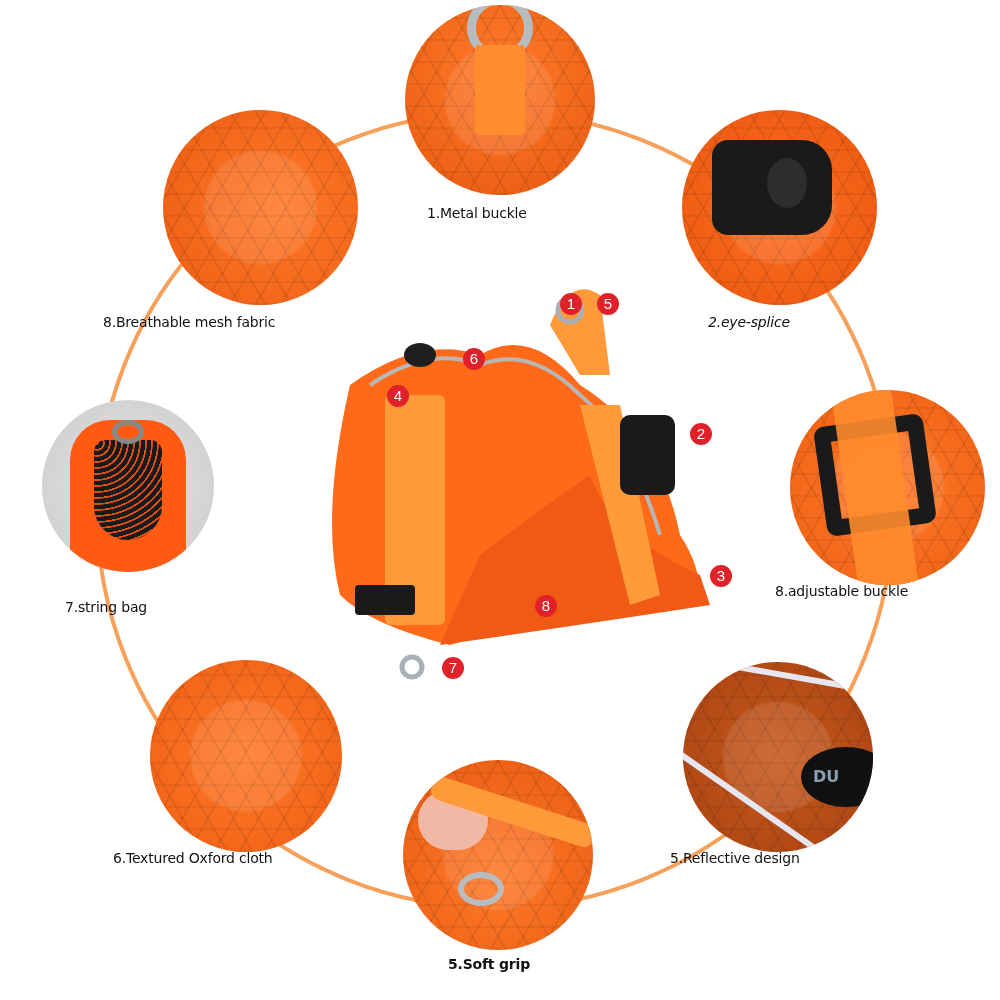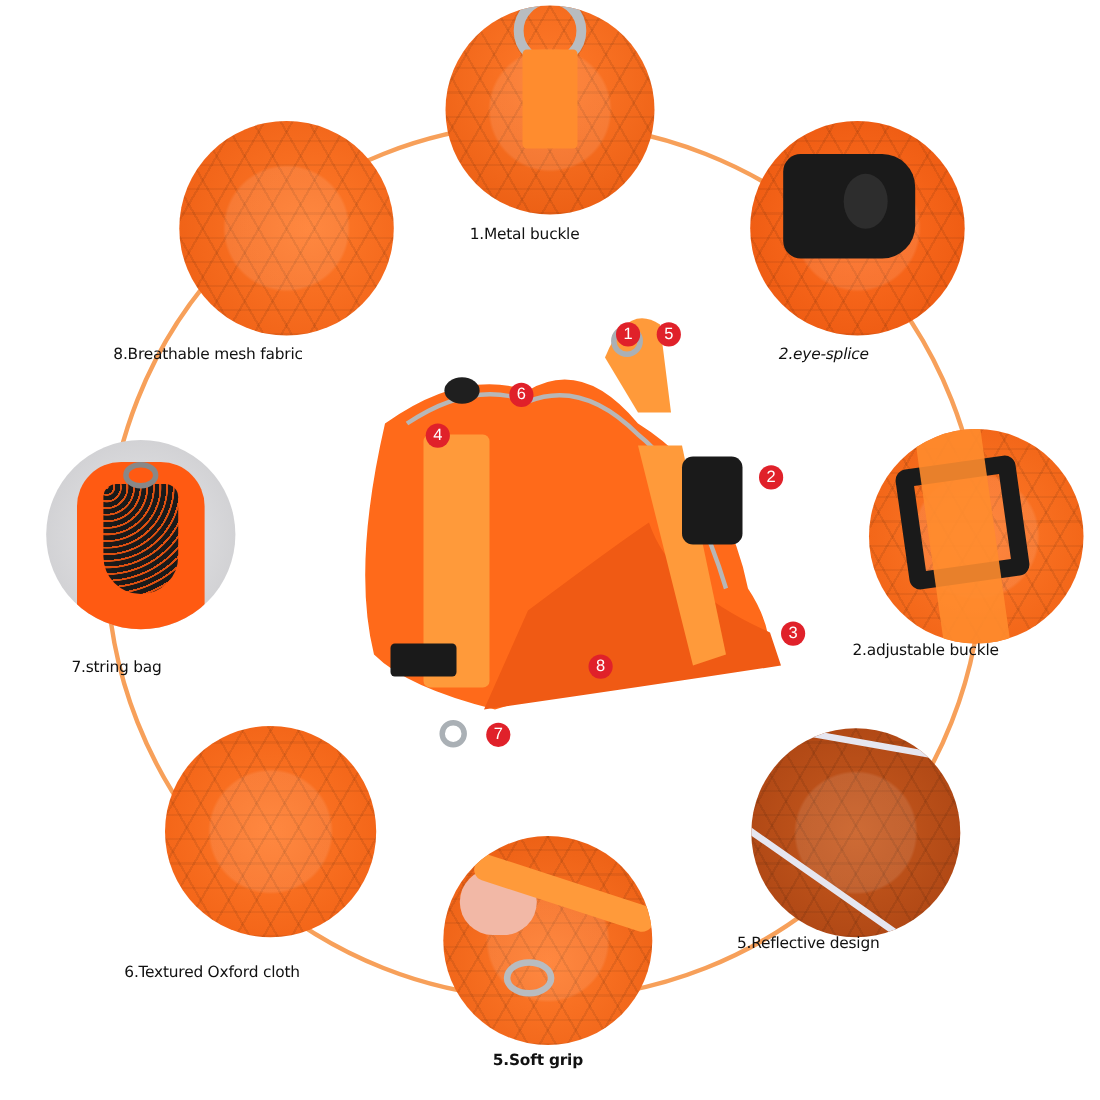--- a/index.html
+++ b/index.html
@@ -31,41 +31,42 @@
   <div style="position:absolute;left:30px;top:30px;width:120px;height:95px;background:#1a1a1a;border-radius:16px 30px 30px 16px;"></div>
   <div style="position:absolute;left:85px;top:48px;width:40px;height:50px;background:#2d2d2d;border-radius:50%;"></div>
 </div>
 <div class="label" style="left:708px;top:314px;font-style:italic;">2.eye-splice</div>
 
 <div class="circle" style="left:790px;top:390px;width:195px;height:195px;background:radial-gradient(circle at 50% 50%, #ff7a2a, #ee5f12);">
   <div class="hex"></div>
   <div style="position:absolute;left:30px;top:30px;width:110px;height:110px;border:16px solid #1a1a1a;border-radius:10px;box-sizing:border-box;transform:rotate(-8deg);"></div>
   <div style="position:absolute;left:55px;top:-10px;width:60px;height:220px;background:#ff8c2e;transform:rotate(-8deg);opacity:.9;"></div>
 </div>
-<div class="label" style="left:775px;top:583px;">2.adjustable buckle</div>
+<div class="label" style="left:775px;top:583px;">8.adjustable buckle</div>
 
 <div class="circle" style="left:683px;top:662px;width:190px;height:190px;background:radial-gradient(circle at 50% 50%, #c85a1e, #a84212);">
   <div class="hex"></div>
   <div style="position:absolute;left:-20px;top:10px;width:240px;height:6px;background:#e6e6f0;transform:rotate(10deg);border-radius:3px;"></div>
   <div style="position:absolute;left:-30px;top:140px;width:200px;height:6px;background:#e6e6f0;transform:rotate(35deg);border-radius:3px;"></div>
+  <div style="position:absolute;left:118px;top:85px;width:90px;height:60px;background:#111;border-radius:50%;color:#8aa0b0;font-weight:bold;font-size:16px;line-height:60px;padding-left:12px;box-sizing:border-box;">DU</div>
 </div>
 <div class="label" style="left:670px;top:850px;">5.Reflective design</div>
 
 <div class="circle" style="left:403px;top:760px;width:190px;height:190px;background:radial-gradient(circle at 50% 60%, #ff7a2a, #e85a10);">
   <div class="hex"></div>
   <div style="position:absolute;left:15px;top:30px;width:70px;height:60px;background:#f2b8a6;border-radius:30px;"></div>
   <div style="position:absolute;left:25px;top:40px;width:170px;height:24px;background:#ff9a3a;transform:rotate(18deg);border-radius:10px;"></div>
   <div style="position:absolute;left:55px;top:112px;width:46px;height:34px;border:6px solid #b8bcc0;border-radius:50%;box-sizing:border-box;"></div>
 </div>
 <div class="label" style="left:448px;top:956px;font-weight:bold;">5.Soft grip</div>
 
 <div class="circle" style="left:150px;top:660px;width:192px;height:192px;background:radial-gradient(circle at 50% 50%, #ff7a2a, #ef5e12);">
   <div class="hex"></div>
 </div>
-<div class="label" style="left:113px;top:876px;">6.Textured Oxford cloth</div>
+<div class="label" style="left:113px;top:850px;">6.Textured Oxford cloth</div>
 
 <div class="circle" style="left:42px;top:400px;width:172px;height:172px;background:radial-gradient(circle at 50% 50%, #e8e8ea, #c9c9cc);">
   <div style="position:absolute;left:28px;top:20px;width:116px;height:160px;background:#ff5a12;border-radius:40px 40px 10px 10px;"></div>
   <div style="position:absolute;left:52px;top:40px;width:68px;height:100px;background:repeating-radial-gradient(circle at 3px 3px, #e05010 0 1.5px, #1a1a1a 2px 6px);border-radius:14px 14px 40px 40px;"></div>
   <div style="position:absolute;left:70px;top:20px;width:32px;height:24px;border:5px solid #888;border-radius:50%;box-sizing:border-box;"></div>
 </div>
 <div class="label" style="left:65px;top:599px;">7.string bag</div>
 
 <div class="circle" style="left:163px;top:110px;width:195px;height:195px;background:radial-gradient(circle at 60% 50%, #ff7a2a, #ec5c12);">
   <div class="hex"></div>

